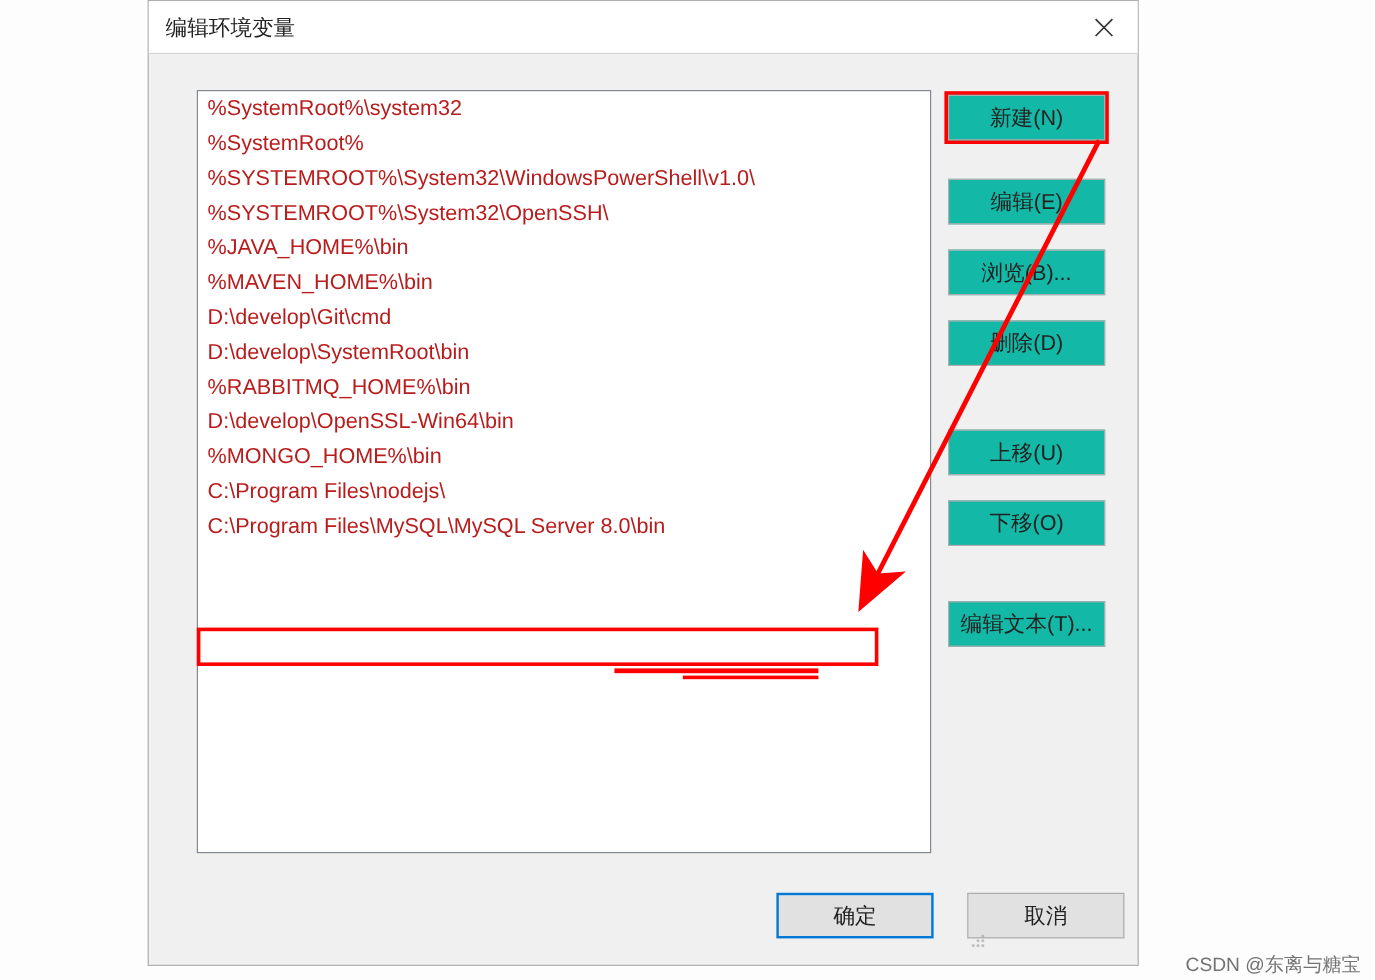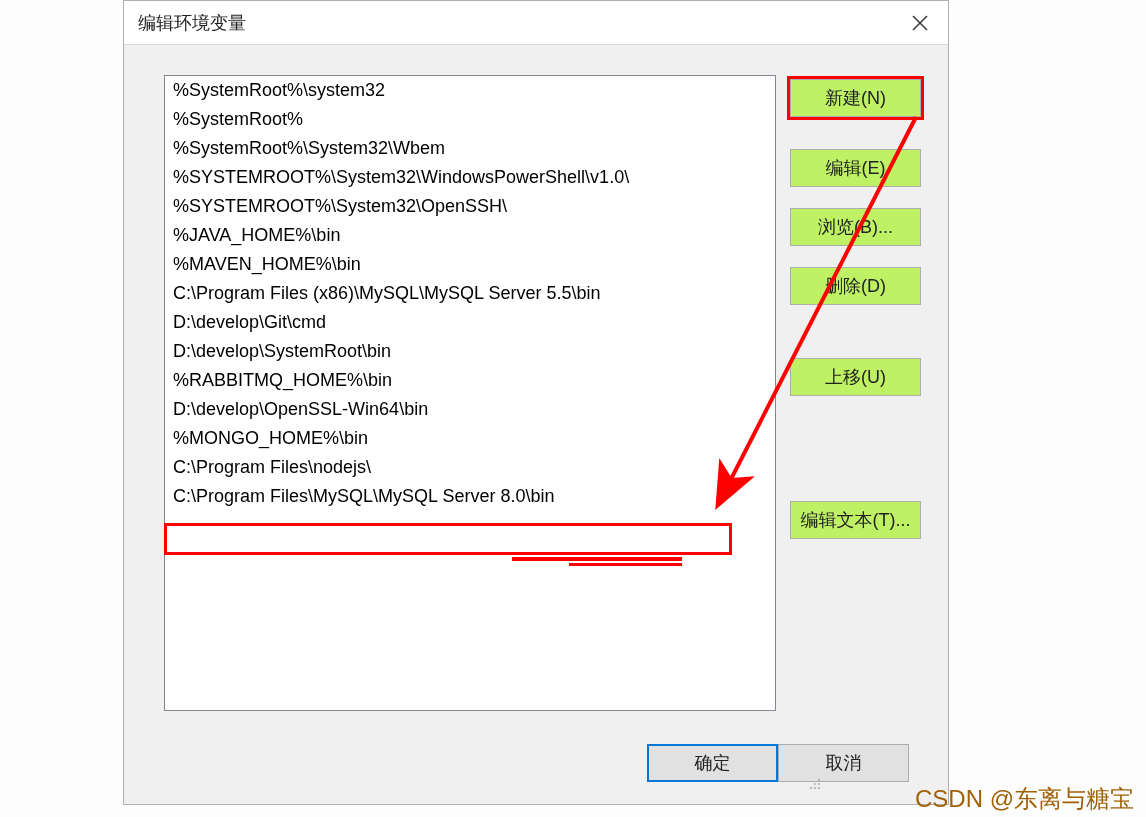--- a/index.html
+++ b/index.html
@@ -43,27 +43,27 @@
       border:1px solid #828790;
       overflow:hidden;
     }
     .list-row {
       height:29px;
       padding:0 8px;
       font-size:18px;
       line-height:29px;
       white-space:nowrap;
       cursor:default;
-      color:#000000;
+      color:#b91c1c;
     }
     .btn {
       position:absolute;
       right:27px;
       width:131px; height:38px;
-      background:#bef264;
+      background:#14b8a6;
       border:1px solid #adadad;
       font-size:18px;
       cursor:pointer;
       display:flex; align-items:center; justify-content:center;
     }
     .hl-new {
       box-shadow: 0 0 0 3px #ff0000;
     }
     .hl-box {
       position:absolute;
@@ -98,33 +98,33 @@
       width:131px; height:38px;
       background:#e1e1e1;
       border:2px solid #0078d7;
       font-size:18px;
       display:flex; align-items:center; justify-content:center;
       cursor:pointer;
       font-family:Liberation Mono, monospace;
     }
     .cancel-btn {
       position:absolute;
-      right:39px; bottom:22px;
+      right:11px; bottom:22px;
       width:131px; height:38px;
       background:#e1e1e1;
       border:1px solid #adadad;
       font-size:18px;
       display:flex; align-items:center; justify-content:center;
       cursor:pointer;
     }
     .watermark {
       position:absolute;
       right:12px; bottom:2px;
-      color:#a16207;
-      font-size:24px;
+      color:#737373;
+      font-size:16px;
     }
     .resize-grip {
       position:absolute;
       right:125px; bottom:12px;
       width:18px; height:18px;
       opacity:.45;
     }
   </style>
 </head>
 <body>
@@ -136,40 +136,39 @@
       <svg viewBox="0 0 16 16">
           <line x1="1" y1="1" x2="15" y2="15" stroke="#333" stroke-width="1.4"></line>
           <line x1="15" y1="1" x2="1" y2="15" stroke="#333" stroke-width="1.4"></line>
         </svg>
     </div>
   </div>
 
   <div class="list-box">
     <div class="list-row">%SystemRoot%\system32</div>
     <div class="list-row">%SystemRoot%</div>
-    <div class="list-row">%SystemRoot%\System32\Wbem</div>
     <div class="list-row">%SYSTEMROOT%\System32\WindowsPowerShell\v1.0\</div>
     <div class="list-row">%SYSTEMROOT%\System32\OpenSSH\</div>
     <div class="list-row">%JAVA_HOME%\bin</div>
     <div class="list-row">%MAVEN_HOME%\bin</div>
-    <div class="list-row">C:\Program Files (x86)\MySQL\MySQL Server 5.5\bin</div>
     <div class="list-row">D:\develop\Git\cmd</div>
     <div class="list-row">D:\develop\SystemRoot\bin</div>
     <div class="list-row">%RABBITMQ_HOME%\bin</div>
     <div class="list-row">D:\develop\OpenSSL-Win64\bin</div>
     <div class="list-row">%MONGO_HOME%\bin</div>
     <div class="list-row">C:\Program Files\nodejs\</div>
     <div class="list-row">C:\Program Files\MySQL\MySQL Server 8.0\bin</div>
   </div>
 
   <div class="btn hl-new" style="top:78px">新建(N)</div>
   <div class="btn" style="top:148px">编辑(E)</div>
   <div class="btn" style="top:207px">浏览(B)...</div>
   <div class="btn" style="top:266px">删除(D)</div>
   <div class="btn" style="top:357px">上移(U)</div>
+  <div class="btn" style="top:416px">下移(O)</div>
   <div class="btn" style="top:500px">编辑文本(T)...</div>
 
   <div class="ok-btn">确定</div>
   <div class="cancel-btn">取消</div>
 
   <div class="hl-box"></div>
   <div class="underline-red"></div>
   <div class="underline-red2"></div>
 
   <svg class="arrow-svg" viewBox="0 0 300 400">

